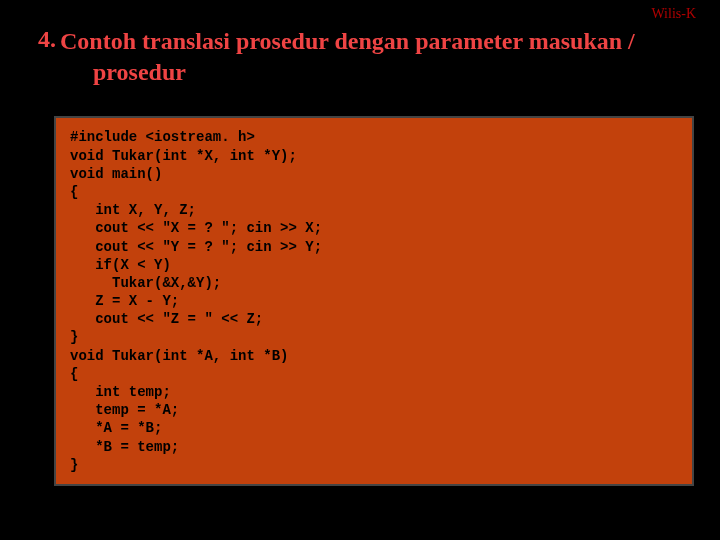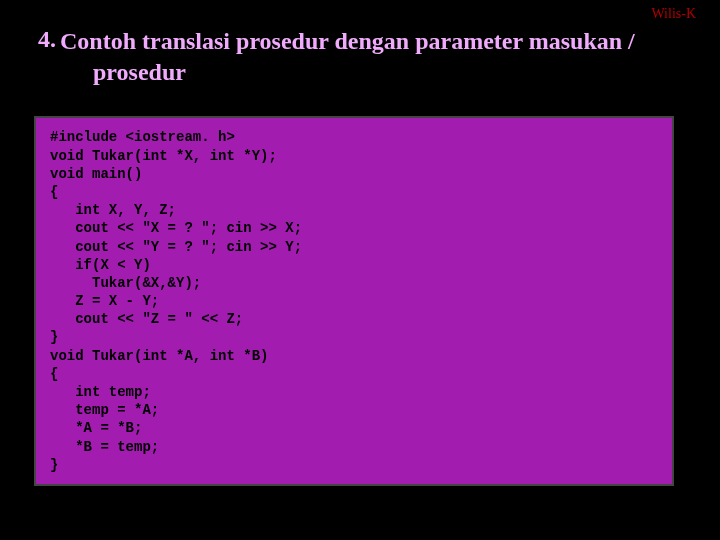--- a/index.html
+++ b/index.html
@@ -19,42 +19,42 @@
     position: absolute;
     top: 6px;
     right: 20px;
     color: #b00000;
     font-size: 14px;
     font-family: Georgia, serif;
   }
   .heading {
     padding-left: 8px;
     padding-top: 16px;
-    color: #f0abfc;
+    color: #ef4444;
   }
   .heading .num {
     font-size: 24px;
     font-weight: bold;
     vertical-align: top;
   }
   .heading .title {
     font-size: 24px;
     font-weight: bold;
     line-height: 1.3;
     display: inline;
   }
   .heading .indent {
     display: block;
     padding-left: 55px;
   }
   .code-box {
     margin-top: 28px;
-    margin-left: 4px;
+    margin-left: 24px;
     width: 640px;
-    background: #a21caf;
+    background: #c2410c;
     color: #000;
     border: 2px solid #444;
     padding: 10px 14px 10px 14px;
     font-family: "Courier New", monospace;
     font-size: 14px;
     font-weight: bold;
     line-height: 1.3;
     white-space: pre;
   }
 </style>

